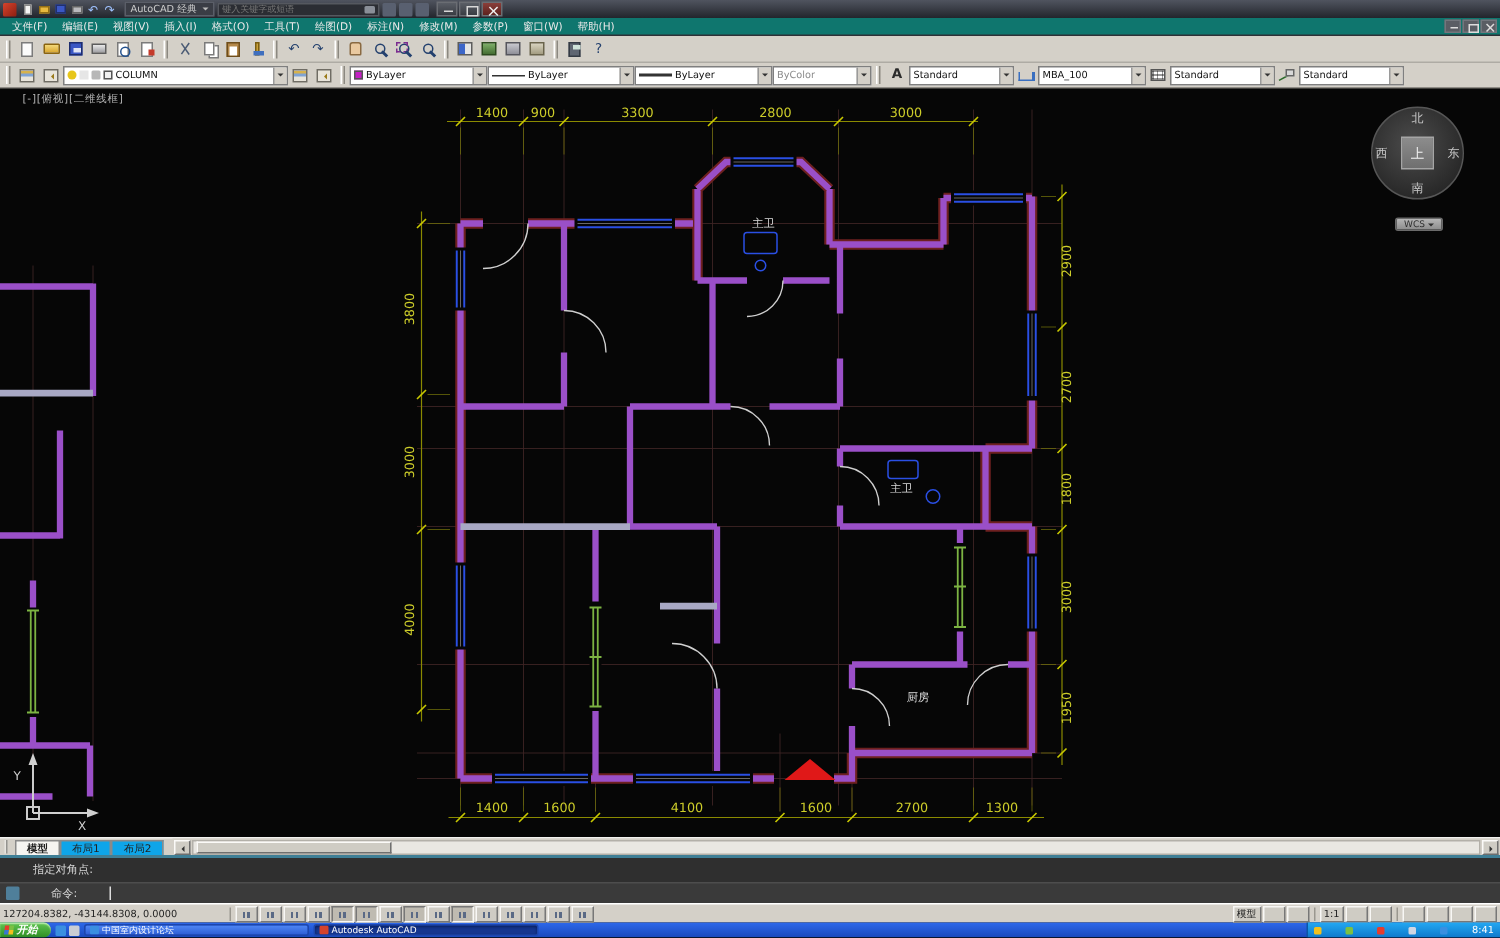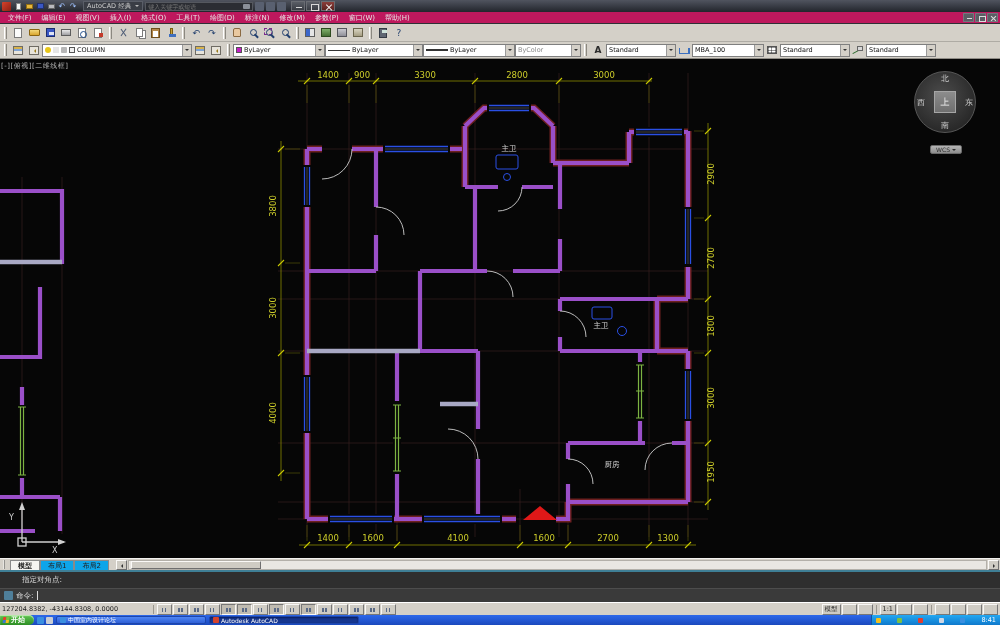--- a/index.html
+++ b/index.html
@@ -27,21 +27,21 @@
   .winbtns{display:flex;gap:1px;margin-left:3px}
   .win-btn{width:14px;height:10px;background:linear-gradient(#5a5e66,#393c43);border:1px solid #6a6d73;position:relative}
   .win-btn.min::after{content:"";position:absolute;left:4px;bottom:2px;width:6px;height:1.5px;background:#d8d8d8}
   .win-btn.max::after{content:"";position:absolute;left:4px;top:2px;width:6px;height:5px;border:1px solid #d8d8d8}
   .win-btn.close{background:linear-gradient(#8a3e3a,#5d211e)}
   .win-btn.close::before,.win-btn.close::after{content:"";position:absolute;left:3px;top:4.5px;width:8px;height:1.3px;background:#eee}
   .win-btn.close::before{transform:rotate(45deg)}
   .win-btn.close::after{transform:rotate(-45deg)}
 
   
-  .menubar{height:12px;background:#be185d;border-bottom:1px solid #2e3036;display:flex;align-items:center;font-size:7px;color:#e8e8e8;padding-left:3px}
+  .menubar{height:12px;background:#0f766e;border-bottom:1px solid #2e3036;display:flex;align-items:center;font-size:7px;color:#e8e8e8;padding-left:3px}
   .menu-item{padding:0 5px;height:100%;display:flex;align-items:center;white-space:nowrap}
   .doc-btns{margin-left:auto;display:flex;gap:1px;padding-right:2px}
   .doc-btn{width:11px;height:9px;background:#5a5d64;border:1px solid #73767d;position:relative}
   .doc-btn.min::after{content:"";position:absolute;left:3px;bottom:2px;width:5px;height:1px;background:#ddd}
   .doc-btn.max::after{content:"";position:absolute;left:3px;top:2px;width:5px;height:4px;border:1px solid #ddd}
   .doc-btn.close::before,.doc-btn.close::after{content:"";position:absolute;left:2px;top:4px;width:7px;height:1px;background:#ddd}
   .doc-btn.close::before{transform:rotate(45deg)}
   .doc-btn.close::after{transform:rotate(-45deg)}
 
   
@@ -94,21 +94,21 @@
   .dd{height:13px;background:#fff;border:1px solid #7f7f7f;display:flex;align-items:center;font-size:6.5px;color:#111;padding-left:2px;gap:2px;flex:none}
   .dd .arr{margin-left:auto;width:9px;height:11px;background:#d4d0c8;border-left:1px solid #9a9a9a;display:flex;align-items:center;justify-content:center;flex:none}
   .dd .arr::after{content:"";width:0;height:0;border:2.5px solid transparent;border-top-color:#333;margin-top:2px}
   .dd.disabled{background:#ffffff;color:#8b8b8b}
   .swatch{width:6px;height:6px;border:1px solid #555;flex:none}
   .lt-sample{width:22px;height:1px;background:#333;flex:none}
   .mini{width:6px;height:6px;border-radius:50%;flex:none}
 
   
   .canvas{height:499px;background:#060606;position:relative;overflow:hidden}
-  .vp-label{position:absolute;left:1px;top:2px;color:#b4b4b4;font-size:7px;letter-spacing:0.5px}
+  .vp-label{position:absolute;left:15px;top:2px;color:#b4b4b4;font-size:7px;letter-spacing:0.5px}
   .viewcube{position:absolute;right:24px;top:12px;width:62px;height:62px;border-radius:50%;background:radial-gradient(circle at 45% 40%,#4c4c4c,#262626 78%);border:1px solid #565656;color:#c9c9c9;font-size:8px}
   .vc-n{position:absolute;top:1px;left:50%;transform:translateX(-50%)}
   .vc-s{position:absolute;bottom:1px;left:50%;transform:translateX(-50%)}
   .vc-w{position:absolute;left:2px;top:50%;transform:translateY(-50%)}
   .vc-e{position:absolute;right:2px;top:50%;transform:translateY(-50%)}
   .vc-top{position:absolute;left:50%;top:50%;transform:translate(-50%,-50%);width:22px;height:22px;background:linear-gradient(#8c8c8c,#6f6f6f);border:1px solid #a5a5a5;color:#f0f0f0;display:flex;align-items:center;justify-content:center;font-size:9px}
   .wcs-chip{position:absolute;right:38px;top:86px;width:32px;height:9px;background:linear-gradient(#b5b5b5,#8d8d8d);border:1px solid #6a6a6a;border-radius:2px;color:#2e2e2e;font-size:6px;display:flex;align-items:center;justify-content:center;gap:2px}
   .ucsicon{position:absolute;left:6px;bottom:4px}
 
   
@@ -120,37 +120,37 @@
   .hs-btn{width:11px;height:10px;background:#cfccc4;border:1px solid;border-color:#fbfaf8 #6f6f6f #6f6f6f #fbfaf8;margin:0 1px;position:relative}
   .hs-btn::after{content:"";position:absolute;top:3px;left:3.5px;border:2.5px solid transparent}
   .hs-btn.left::after{border-right-color:#333;left:2px}
   .hs-btn.right::after{border-left-color:#333}
   .hs-track{flex:1;height:10px;background:#e9e7e2;border:1px solid #b3b0a9;display:flex;align-items:center}
   .hs-thumb{width:130px;height:8px;background:#cfccc4;border:1px solid;border-color:#fbfaf8 #6f6f6f #6f6f6f #fbfaf8;margin-left:2px}
 
   
   .cmd{height:32px;background:#2f2f2f;border-top:2px solid #3f7f96;display:flex;flex-direction:column;font-size:7.5px;color:#d6d6d6}
   .cmd-hist{flex:1;display:flex;align-items:center;padding-left:22px}
-  .cmd-input{height:14px;background:#3a3a3a;border-top:1px solid #4d4d4d;display:flex;align-items:center;padding-left:4px;gap:3px}
+  .cmd-input{height:14px;background:#3a3a3a;border-top:1px solid #4d4d4d;display:flex;align-items:center;padding-left:4px;gap:21px}
   .cmd-badge{width:9px;height:9px;background:#4f7f9a;border-radius:1px;flex:none}
   .caret{width:1px;height:9px;background:#ddd}
 
   
   .statusbar{height:13px;background:#d4d0c8;border-top:1px solid #fff;display:flex;align-items:center;font-size:6.5px;color:#222;padding:0 2px;gap:1px}
   .coords{width:148px;text-align:left;flex:none}
   .stoggle{width:15px;height:11px;background:#cfccc4;border:1px solid;border-color:#f8f7f5 #777 #777 #f8f7f5;flex:none;position:relative}
   .stoggle::after{content:"";position:absolute;left:4px;top:3px;width:6px;height:4px;background:repeating-linear-gradient(90deg,#5a6a86 0 1.5px,transparent 1.5px 3px)}
   .stoggle.on{border-color:#777 #f8f7f5 #f8f7f5 #777;background:#bfbbB1;background:#bfbbb1}
   .sb-right{margin-left:auto;display:flex;align-items:center;gap:1px}
   .sb-btn{min-width:15px;height:11px;background:#cfccc4;border:1px solid;border-color:#f8f7f5 #777 #777 #f8f7f5;display:flex;align-items:center;justify-content:center;padding:0 2px;flex:none}
   .sb-sep{width:1px;height:9px;background:#9a978f;margin:0 2px;flex:none}
 
   
   .taskbar{height:10px;background:linear-gradient(#2d68ea,#1a49bd);display:flex;align-items:center;gap:3px}
-  .startbtn{height:10px;padding:0 9px 0 3px;background:linear-gradient(#62c653,#2d8e24);border-radius:0 5px 5px 0;color:#fff;font-size:7px;font-weight:bold;display:flex;align-items:center;gap:2px;flex:none;box-shadow:inset 0 1px 1px #bfeeb2}
+  .startbtn{height:10px;padding:0 9px 0 3px;background:linear-gradient(#62c653,#2d8e24);border-radius:0 5px 5px 0;color:#fff;font-size:7px;font-weight:bold;font-style:italic;display:flex;align-items:center;gap:2px;flex:none;box-shadow:inset 0 1px 1px #bfeeb2}
   .flag{width:6px;height:6px;display:grid;grid-template-columns:1fr 1fr;grid-template-rows:1fr 1fr;gap:0.5px;transform:skewX(-8deg)}
   .flag i{display:block}
   .ql{display:flex;gap:2px;align-items:center;flex:none}
   .ql i{width:7px;height:7px;border-radius:1px;display:block}
   .task{width:150px;height:8px;background:linear-gradient(#4e86f4,#2f5fd6);border:1px solid #1d46ad;border-radius:2px;color:#fff;font-size:6px;display:flex;align-items:center;padding:0 3px;gap:2px;white-space:nowrap;overflow:hidden;flex:none}
   .task.active{background:#16368f;box-shadow:inset 0 1px 2px #0a1f5e}
   .task i{width:6px;height:6px;border-radius:1px;flex:none;display:block}
   .tray{margin-left:auto;height:10px;background:linear-gradient(#23a8f2,#0f79cc);border-left:1px solid #0b57a6;display:flex;align-items:center;padding:0 4px;gap:16px;color:#fff;font-size:6.5px;flex:none}
   .tray i{width:5px;height:5px;border-radius:1px;display:block}
 </style>

